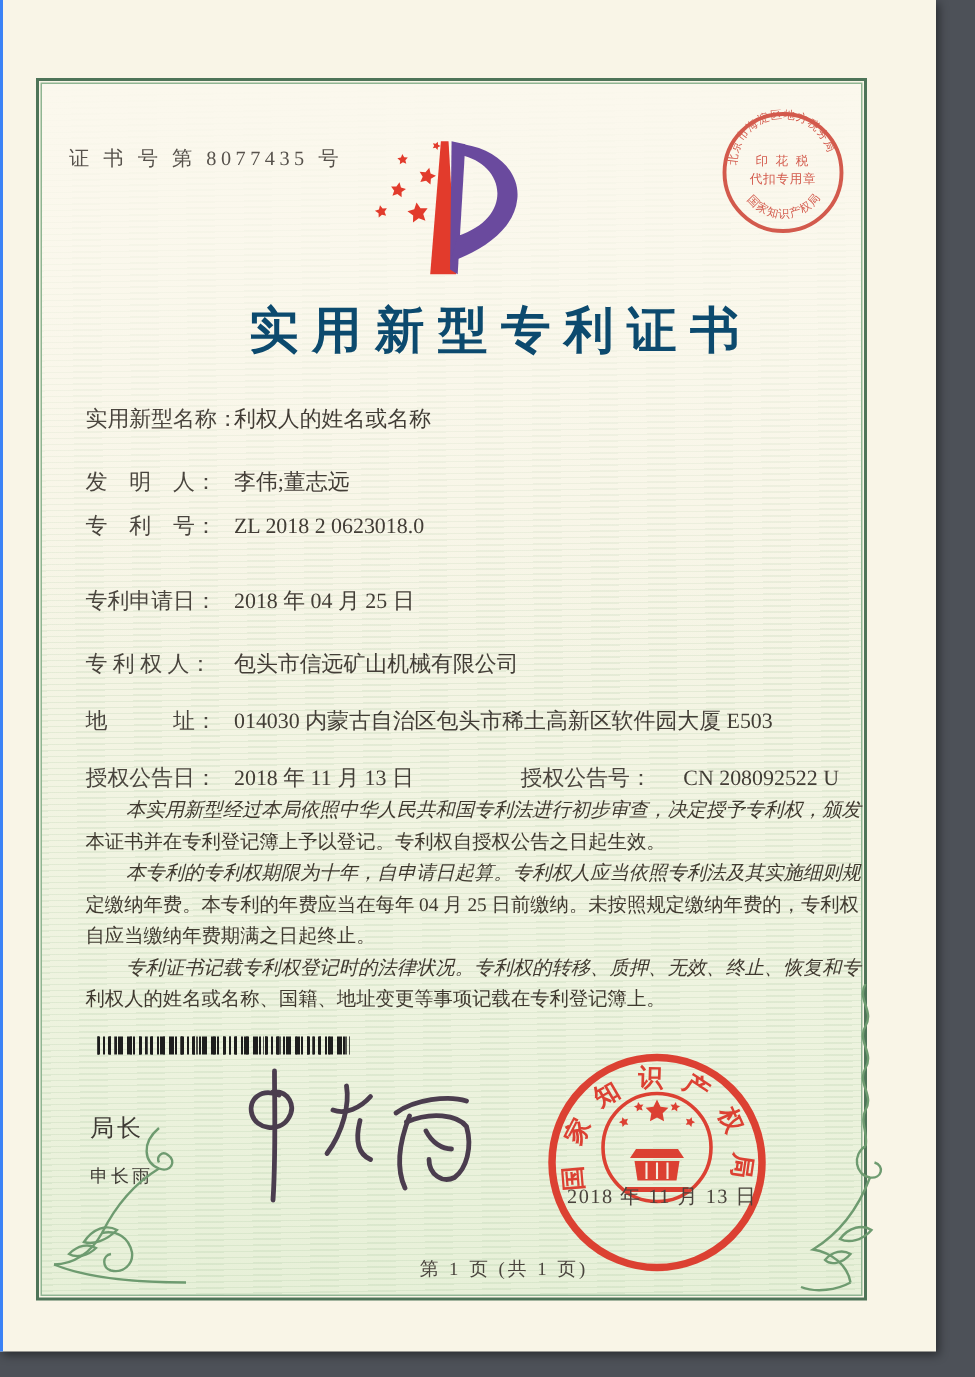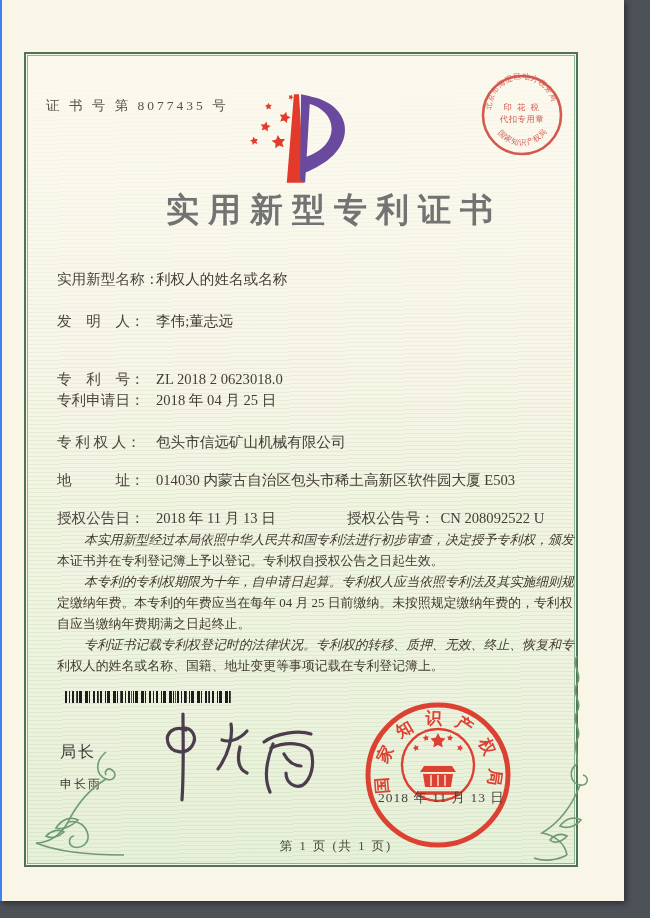--- a/index.html
+++ b/index.html
@@ -28,22 +28,22 @@
   .pattern-fade{
     position:absolute;left:0;top:0;right:0;height:50%;
     background:linear-gradient(180deg, rgba(251,248,237,.95) 0%, rgba(251,248,237,0) 100%);
   }
   .cert-no{
     position:absolute;left:44px;top:97px;
     font-size:13.5px;letter-spacing:3px;color:#57524c;white-space:nowrap;
   }
   .logo{position:absolute;left:240px;top:84px;width:112px;height:112px;}
   .title{
-    position:absolute;left:23px;top:188px;width:618px;text-align:center;
-    font-size:33px;font-weight:600;letter-spacing:9px;color:#737373;white-space:nowrap;
+    position:absolute;left:23px;top:198px;width:618px;text-align:center;
+    font-size:33px;font-weight:600;letter-spacing:9px;color:#0c4a6e;white-space:nowrap;
   }
   .row{position:absolute;left:55px;font-size:14.6px;color:#45403a;white-space:nowrap;}
   .row .lbl{display:inline-block;width:99px;color:#4a453e;}
   .row .val{color:#423d36;}
   .row .pair2{position:absolute;left:290px;top:0;white-space:nowrap;}
   .body-lines{position:absolute;left:55px;top:530px;width:512px;color:#403a30;}
   .bline{font-size:12.9px;line-height:21px;height:21px;white-space:nowrap;}
   .bline.indent{padding-left:27px;font-style:italic;}
   .barcode{
     position:absolute;left:63px;top:691px;width:168px;height:12px;
@@ -100,35 +100,35 @@
   </svg>
 
   <div class="title">实用新型专利证书</div>
 
   <div class="row" style="top:270px">
     <span class="lbl">实用新型名称：</span><span class="val">利权人的姓名或名称</span>
   </div>
   <div class="row" style="top:312px">
     <span class="lbl">发　明　人：</span><span class="val">李伟;董志远</span>
   </div>
-  <div class="row" style="top:370px">
+  <div class="row" style="top:341px">
     <span class="lbl">专　利　号：</span><span class="val">ZL 2018 2 0623018.0</span>
   </div>
   <div class="row" style="top:391px">
     <span class="lbl">专利申请日：</span><span class="val">2018 年 04 月 25 日</span>
   </div>
   <div class="row" style="top:433px">
     <span class="lbl">专 利 权 人：</span><span class="val">包头市信远矿山机械有限公司</span>
   </div>
   <div class="row" style="top:471px">
     <span class="lbl">地　　　址：</span><span class="val">014030  内蒙古自治区包头市稀土高新区软件园大厦 E503</span>
   </div>
   <div class="row" style="top:509px">
     <span class="lbl">授权公告日：</span><span class="val">2018 年 11 月 13 日</span>
-    <span class="pair2"><span class="lbl" style="width:auto;margin-right:6px">授权公告号：</span><span class="val">CN 208092522 U</span></span>
+    <span class="pair2"><span class="lbl" style="width:auto;margin-right:21px">授权公告号：</span><span class="val">CN 208092522 U</span></span>
   </div>
 
   <div class="body-lines">
     <div class="bline indent">本实用新型经过本局依照中华人民共和国专利法进行初步审查，决定授予专利权，颁发</div>
     <div class="bline">本证书并在专利登记簿上予以登记。专利权自授权公告之日起生效。</div>
     <div class="bline indent">本专利的专利权期限为十年，自申请日起算。专利权人应当依照专利法及其实施细则规</div>
     <div class="bline">定缴纳年费。本专利的年费应当在每年 04 月 25 日前缴纳。未按照规定缴纳年费的，专利权</div>
     <div class="bline">自应当缴纳年费期满之日起终止。</div>
     <div class="bline indent">专利证书记载专利权登记时的法律状况。专利权的转移、质押、无效、终止、恢复和专</div>
     <div class="bline">利权人的姓名或名称、国籍、地址变更等事项记载在专利登记簿上。</div>

